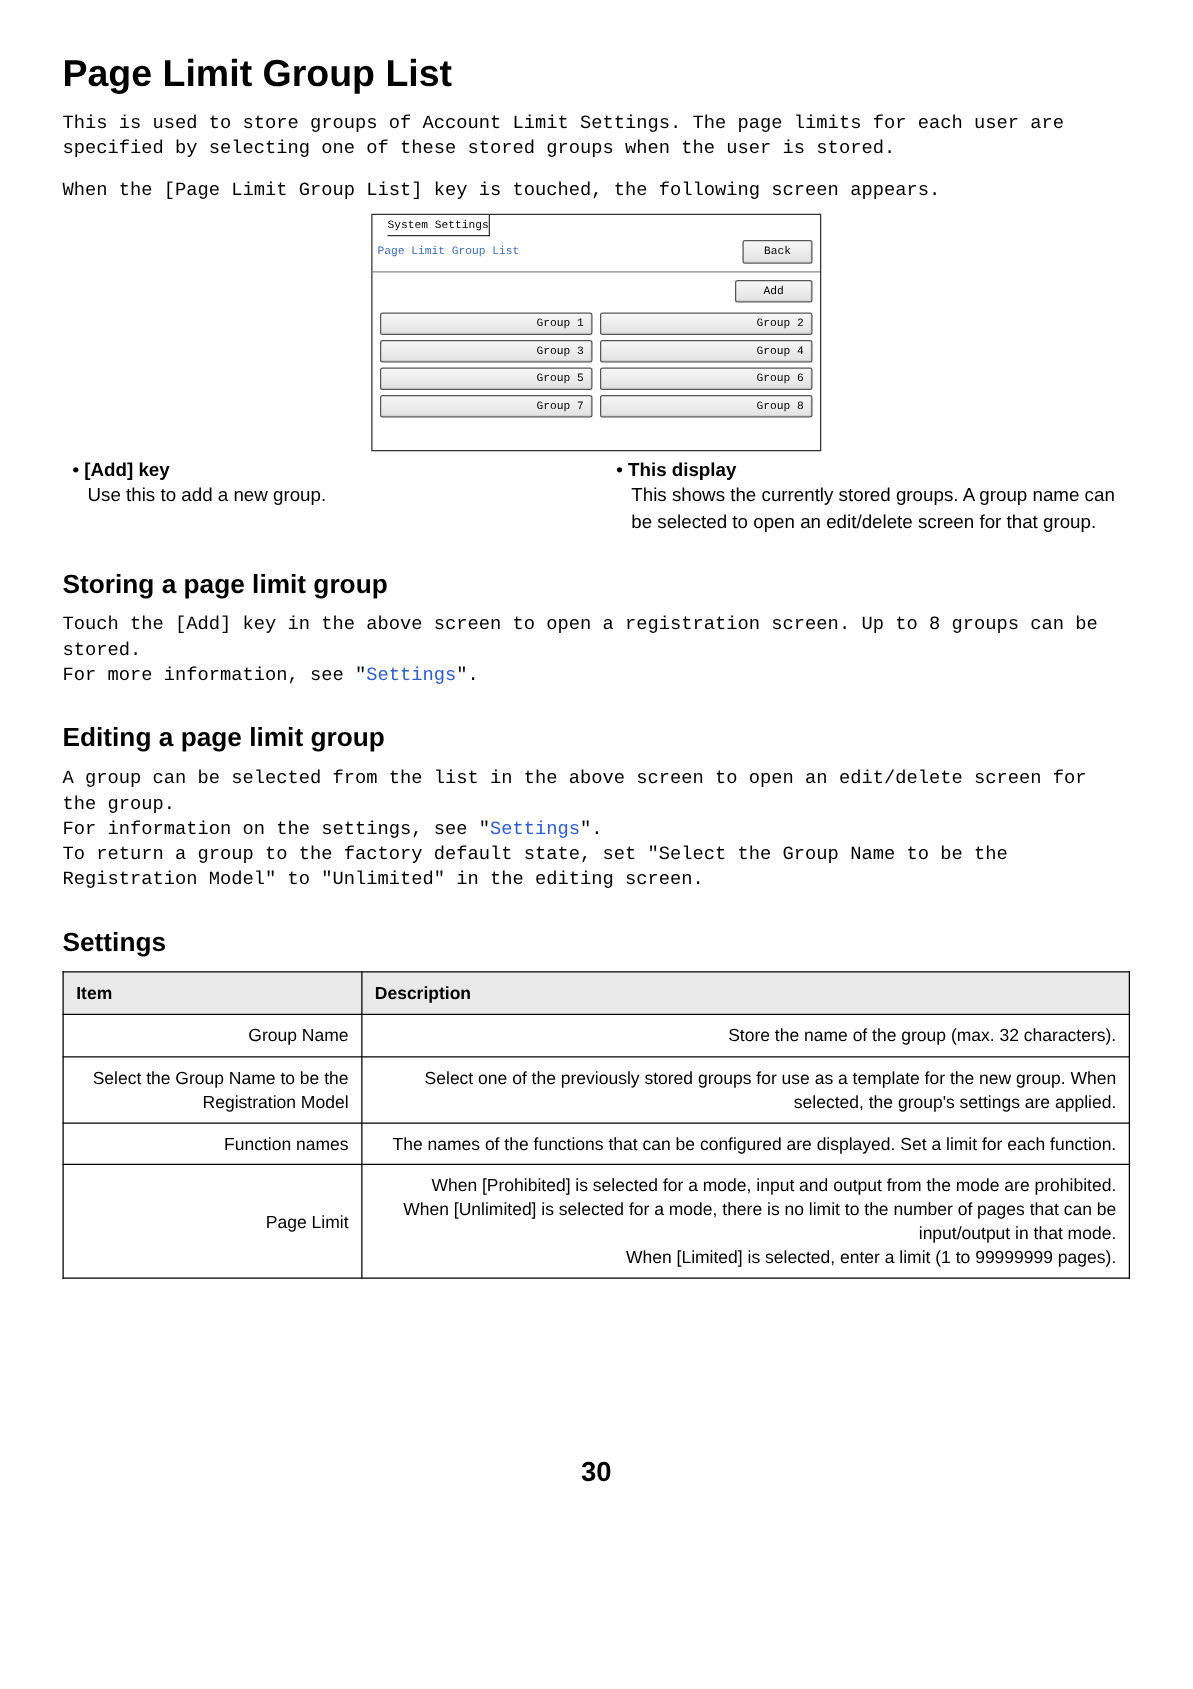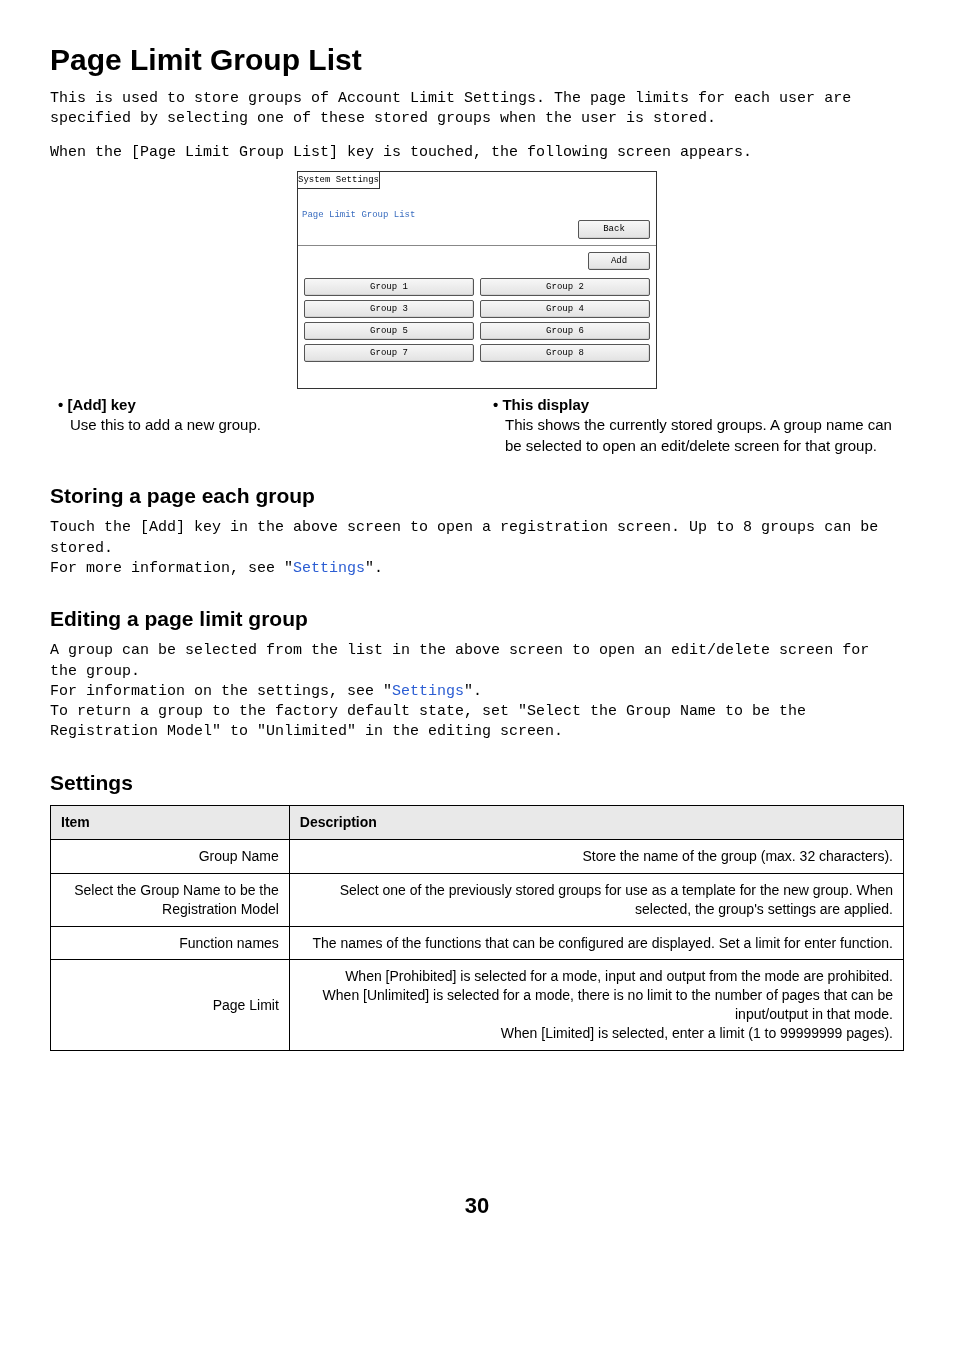--- a/index.html
+++ b/index.html
@@ -28,44 +28,44 @@
       font-family: "Courier New", monospace;
       font-size: 9px;
       position: relative;
     }
     .ss-tab {
       display: inline-block;
       padding: 2px 0;
       border: 1px solid #333;
       border-top: none;
       border-left: none;
-      margin-left: 0;
+      margin-left: 12px;
     }
     .ss-row1 {
       display: flex;
       align-items: center;
       padding: 3px 6px 6px 4px;
       border-bottom: 1px solid #888;
     }
     .ss-title { color: #3a6dbf; font-size: 9px; flex: 1; }
     .ss-btn {
       background: linear-gradient(#f7f7f7,#e2e2e2);
       border: 1px solid #555;
       border-radius: 2px;
       font-size: 9px;
       padding: 2px 0;
       text-align: center;
       box-shadow: inset -1px -1px 0 rgba(0,0,0,0.08);
     }
-    .ss-back { width: 72px; margin-top: 28px; }
+    .ss-back { width: 56px; }
     .ss-add-row { display:flex; justify-content:flex-end; padding: 6px 6px 8px; }
     .ss-add { width: 62px; }
     .ss-groups { padding: 0 6px 22px; }
     .ss-grow { display:flex; gap: 6px; margin-bottom: 4px; }
-    .ss-gbtn { flex:1; text-align:center; padding: 2px 6px; }
+    .ss-gbtn { flex:1; text-align:right; padding: 2px 6px; }
     .cols { display:flex; gap: 16px; margin-top: 4px; }
     .col-left { width: 50%; }
     .col-right { width: 50%; }
     .bullet-head { font-weight: bold; }
     .bullet { padding-left: 8px; }
     .bullet-body { padding-left: 20px; }
     .link { color: #2b5dd3; }
     table.settings {
       width: 100%;
       border-collapse: collapse;
@@ -133,21 +133,21 @@
     <div class="bullet-body">Use this to add a new group.</div>
   </div>
   <div class="col-right">
     <div class="bullet">
       <span class="bullet-head">• This display</span>
     </div>
     <div class="bullet-body">This shows the currently stored groups. A group name can be selected to open an edit/delete screen for that group.</div>
   </div>
 </div>
 
-<h2>Storing a page each group</h2>
+<h2>Storing a page limit group</h2>
 <p>Touch the [Add] key in the above screen to open a registration screen. Up to 8 groups can be stored.</p>
 <p>
   <span>For more information, see "</span><span class="link">Settings</span><span>".</span>
 </p>
 
 <h2>Editing a page limit group</h2>
 <p>A group can be selected from the list in the above screen to open an edit/delete screen for the group.</p>
 <p>
   <span>For information on the settings, see "</span><span class="link">Settings</span><span>".</span>
 </p>
@@ -169,21 +169,21 @@
     <tr>
       <td>Group Name</td>
       <td>Store the name of the group (max. 32 characters).</td>
     </tr>
     <tr>
       <td>Select the Group Name to be the Registration Model</td>
       <td>Select one of the previously stored groups for use as a template for the new group. When selected, the group's settings are applied.</td>
     </tr>
     <tr>
       <td>Function names</td>
-      <td>The names of the functions that can be configured are displayed. Set a limit for enter function.</td>
+      <td>The names of the functions that can be configured are displayed. Set a limit for each function.</td>
     </tr>
     <tr>
       <td>Page Limit</td>
       <td style="white-space:pre-line">When [Prohibited] is selected for a mode, input and output from the mode are prohibited.
 When [Unlimited] is selected for a mode, there is no limit to the number of pages that can be input/output in that mode.
 When [Limited] is selected, enter a limit (1 to 99999999 pages).</td>
     </tr>
   </tbody>
 </table>
 

